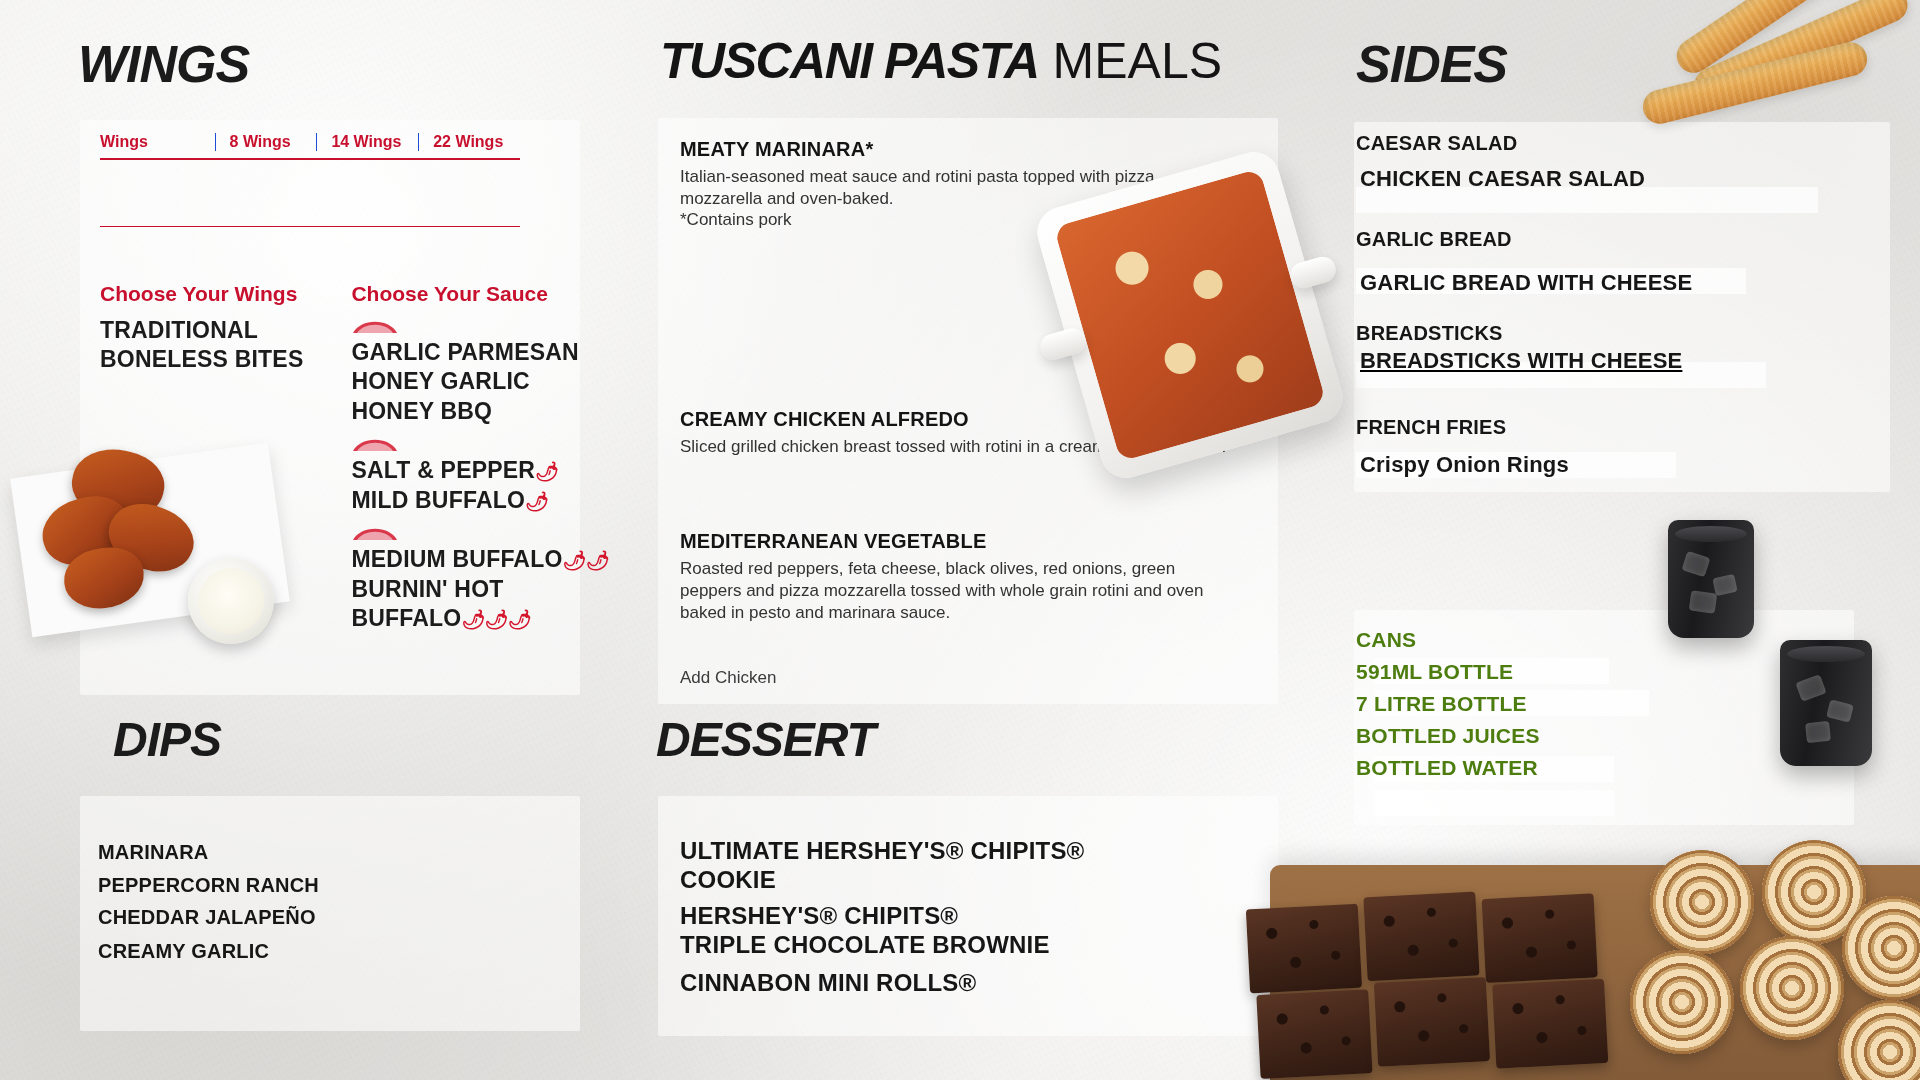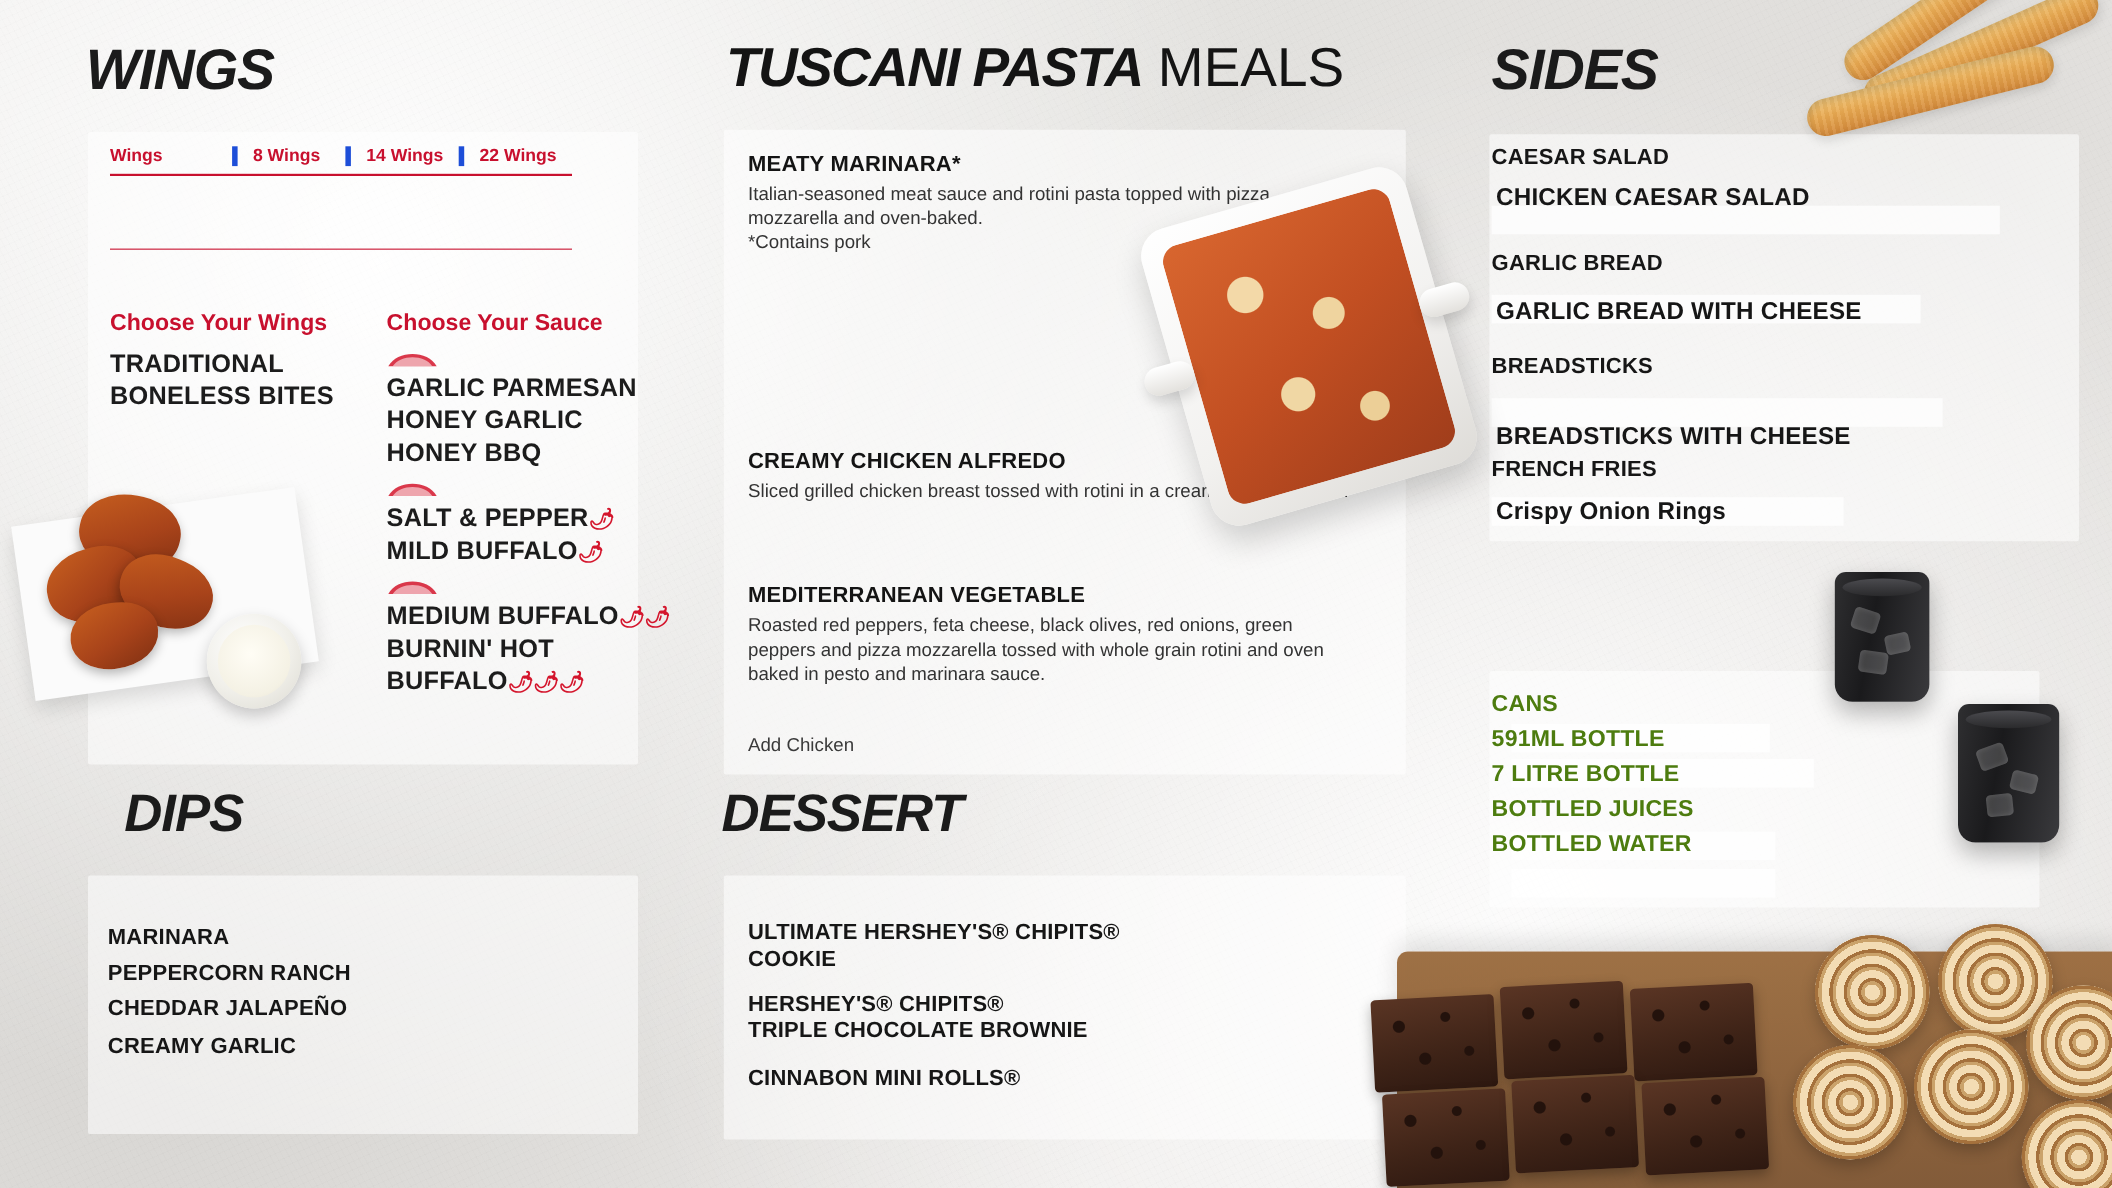--- a/index.html
+++ b/index.html
@@ -61,21 +61,21 @@
   .wings-table {
     position:absolute; left:100px; top:133px; width:420px;
   }
   .wings-head {
     display:flex; align-items:center;
     font-size:16px; font-weight:700; color:#c8102e;
     border-bottom:2px solid #c8102e;
     padding-bottom:7px;
   }
   .wings-head .c0 { width:128px; }
-  .wings-head .cell { width:97px; border-left:5px solid #1d4ed8; padding-left:14px; }
+  .wings-head .cell { width:97px; border-left:1px solid #1d4ed8; padding-left:14px; }
   .wings-rows { height:66px; border-bottom:1px solid #c8102e; }
   .wings-row { display:flex; height:33px; }
 
   .choose-wrap { position:absolute; left:100px; top:282px; display:flex; gap:48px; }
   .choose-col-title {
     color:#c8102e; font-weight:800; font-size:21px; margin-bottom:10px;
   }
   .choose-col .opt {
     font-size:23px; font-weight:700; color:#1c1c1c; line-height:1.28; letter-spacing:.2px;
   }
@@ -131,21 +131,21 @@
   }
   .dip-row { position:absolute; left:98px; font-size:20px; font-weight:700; color:#161616; letter-spacing:.2px; }
 
   
   #dessert { position:absolute; left:640px; top:716px; width:660px; height:364px; }
   #dessert .section-title { position:absolute; left:16px; top:0px; font-size:48px; }
   #dessert .de-panel {
     position:absolute; left:18px; top:80px; width:620px; height:240px;
     background: rgba(255,255,255,0.55);
   }
-  .de-row { position:absolute; left:40px; font-size:20px; font-weight:700; color:#161616; letter-spacing:.2px; line-height:1.22; }
+  .de-row { position:absolute; left:40px; font-size:24px; font-weight:700; color:#161616; letter-spacing:.2px; line-height:1.22; }
 
   
   .food { position:absolute; pointer-events:none; }
 
   
   .breadsticks { right:-10px; top:-30px; width:330px; height:180px; }
   .bstick {
     position:absolute; width:230px; height:34px; border-radius:18px;
     background: linear-gradient(180deg,#f5c97a 0%, #e8a951 45%, #d3893a 100%);
     box-shadow: 0 3px 8px rgba(0,0,0,0.18) inset, 0 4px 10px rgba(0,0,0,0.12);
@@ -366,21 +366,21 @@
       <div class="lvl1">GARLIC BREAD</div>
     </div>
     <div class="s-row" style="top:270px;">
       <div class="lvl2">GARLIC BREAD WITH CHEESE</div>
     </div>
 
     <div class="s-bar" style="left:36px; top:362px; width:410px;"></div>
     <div class="s-row" style="top:322px;">
       <div class="lvl1">BREADSTICKS</div>
     </div>
-    <div class="s-row" style="top:384px;">
+    <div class="s-row" style="top:348px;text-decoration:underline;">
       <div class="lvl2">BREADSTICKS WITH CHEESE</div>
     </div>
 
     <div class="s-bar" style="left:36px; top:452px; width:320px;"></div>
     <div class="s-row" style="top:416px;">
       <div class="lvl1">FRENCH FRIES</div>
     </div>
     <div class="s-row" style="top:452px;">
       <div class="lvl2">Crispy Onion Rings</div>
     </div>

